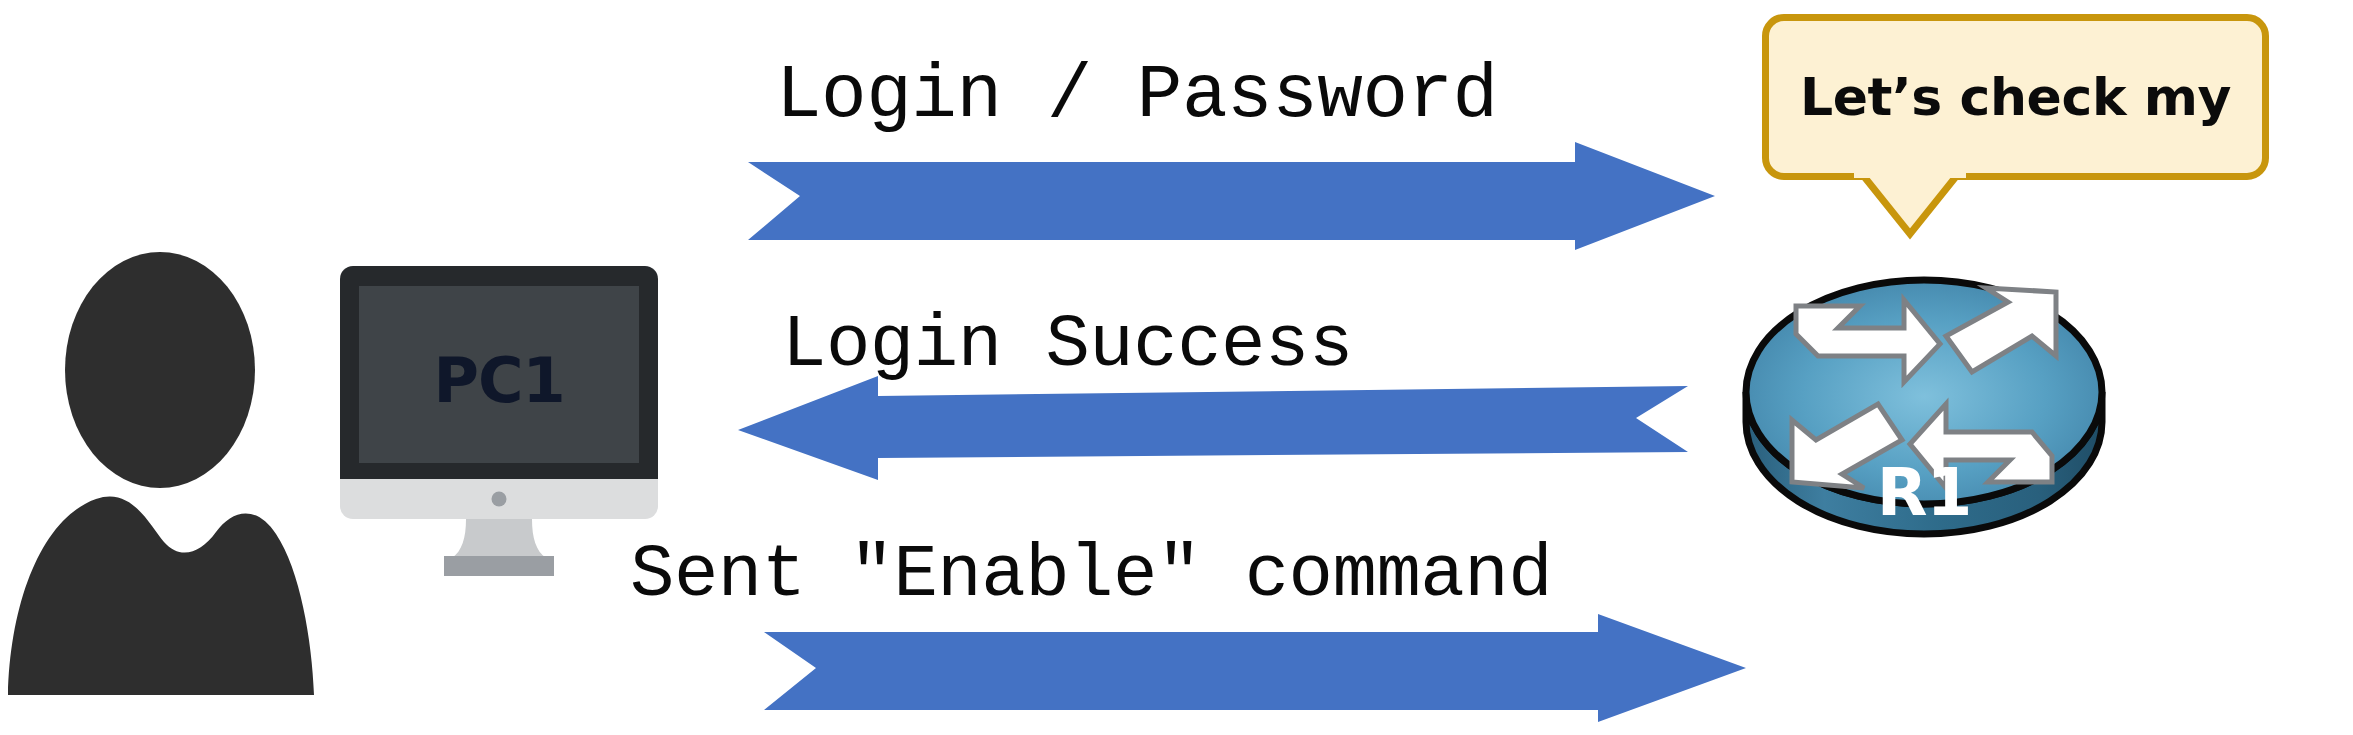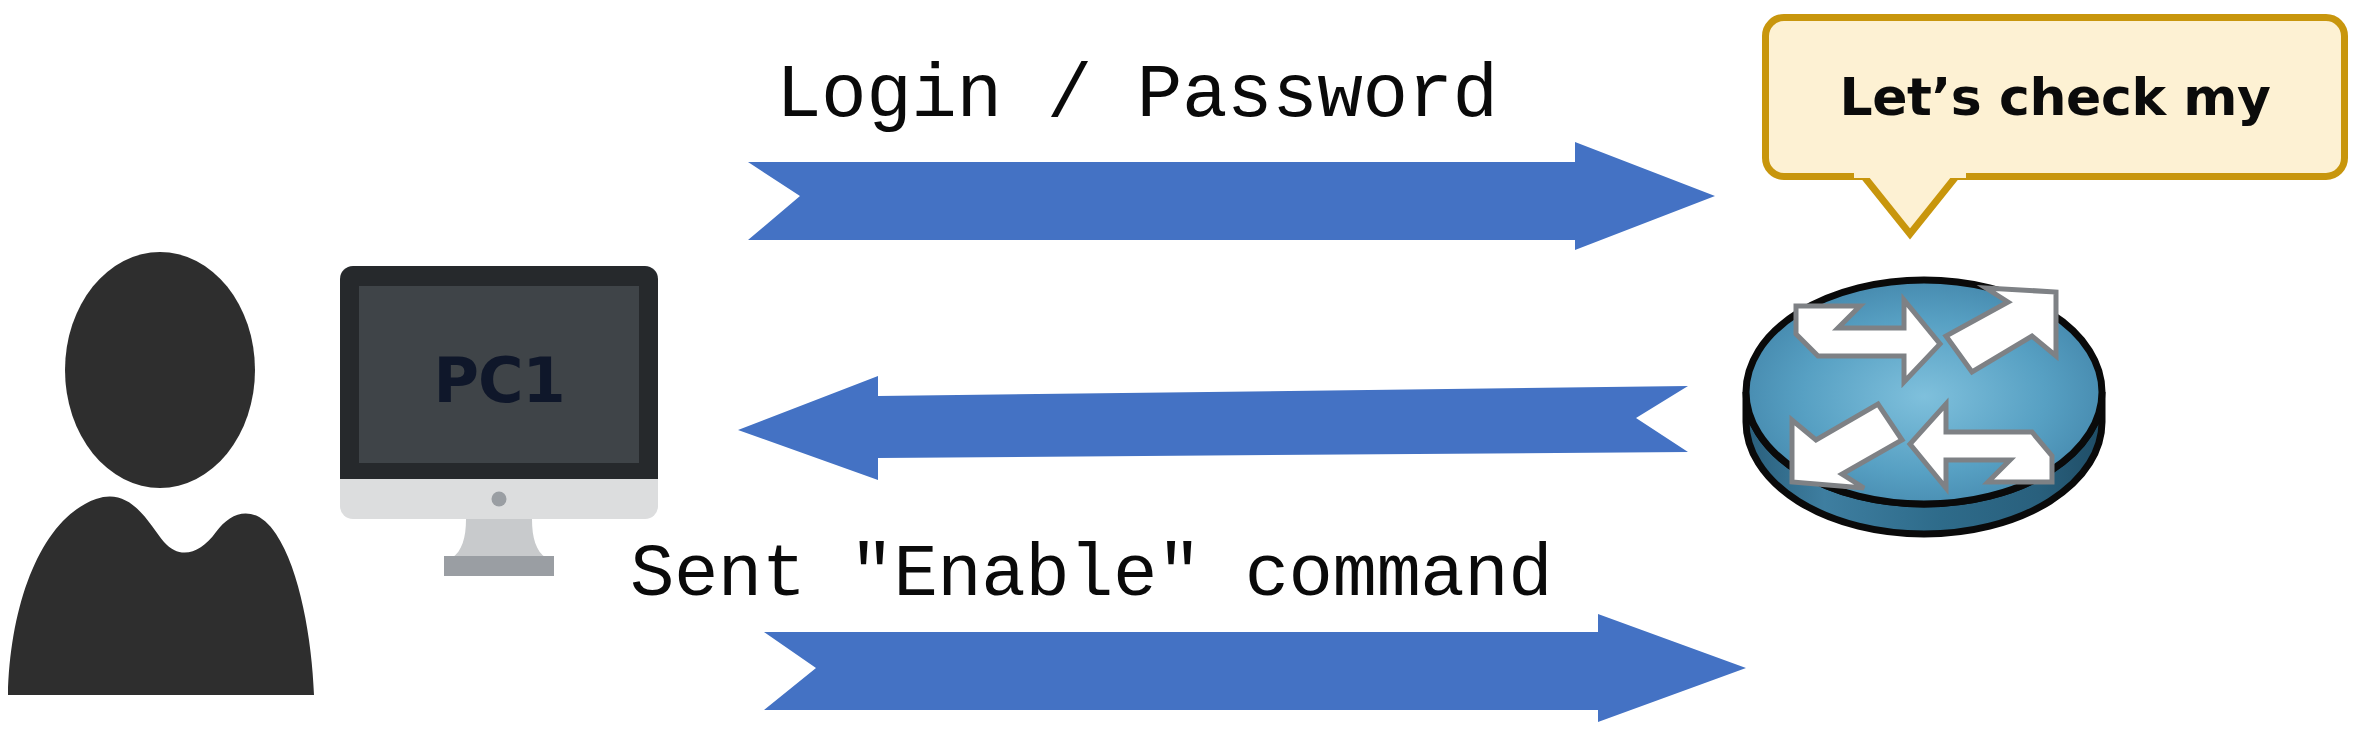--- a/index.html
+++ b/index.html
@@ -22,21 +22,21 @@
     letter-spacing:-0.5px;
     line-height:1;
     margin-top:44px;
   }
   #label-login-password{left:776px;top:14px;font-size:76px;}
   #label-login-success{left:782px;top:264px;font-size:74px;}
   #label-enable-command{left:630px;top:494px;font-size:74px;}
 
   
   #speech-bubble{
-    left:1762px;top:14px;width:586px;height:166px;
+    left:1762px;top:14px;width:507px;height:166px;
     box-sizing:border-box;
     background:#FDF1D3;
     border:7px solid #C8960D;
     border-radius:22px;
     display:flex;align-items:center;justify-content:center;
   }
   #speech-bubble-text{
     font-family:"DejaVu Sans","Liberation Sans",sans-serif;
     font-weight:700;font-size:52px;line-height:1.12;
     color:#0b0b0b;text-align:center;letter-spacing:-0.4px;
@@ -102,20 +102,21 @@
     <rect x="104" y="290" width="110" height="20" fill="#9A9EA3"></rect>
   </svg>
   <div id="pc-screen-label">PC1</div>
 
   <div class="flow-label" id="label-login-password">Login / Password</div>
 
   <svg class="arrow-svg" id="arrow-login-password" width="985" height="110" viewBox="0 0 985 110">
     <polygon points="8,22 60,56 8,100 835,100 835,110 975,56 835,2 835,22" fill="#4472C4"></polygon>
   </svg>
 
+  <div class="flow-label" id="label-login-success">Login Success</div>
 
   <svg class="arrow-svg" id="arrow-login-success" width="980" height="130" viewBox="0 0 980 130">
     <polygon points="12,70 152,16 152,36 962,26 910,58 962,92 152,98 152,120" fill="#4472C4"></polygon>
   </svg>
 
   <div class="flow-label" id="label-enable-command">Sent "Enable" command</div>
 
   <svg class="arrow-svg" id="arrow-enable-command" width="1000" height="112" viewBox="0 0 1000 112">
     <polygon points="8,20 60,56 8,98 842,98 842,110 990,56 842,2 842,20" fill="#4472C4"></polygon>
   </svg>
@@ -145,20 +146,21 @@
 
       <polygon points="56,62 120,62 98,84 164,84 164,56 200,100 164,138 164,112 78,112 56,90"></polygon>
 
       <polygon points="316,48 316,112 292,92 232,128 206,92 268,58 246,44"></polygon>
 
       <polygon points="52,238 52,176 76,196 138,160 162,196 102,230 124,244"></polygon>
 
       <polygon points="312,238 248,238 270,216 206,216 206,244 170,200 206,160 206,188 292,188 312,212"></polygon>
     </g>
   </svg>
+  <div id="router-label">R1</div>
 
   <div class="abs" id="speech-bubble">
     <div id="speech-bubble-text">
       <span>Let’s check my</span><br>
     </div>
   </div>
   <svg class="abs" id="speech-bubble-tail" viewBox="0 0 160 80">
     <path d="M22 6 L70 66 L118 6" fill="#FDF1D3" stroke="#C8960D" stroke-width="7" stroke-linejoin="miter"></path>
     <path d="M14 5 H126" stroke="#FDF1D3" stroke-width="10"></path>
   </svg>

